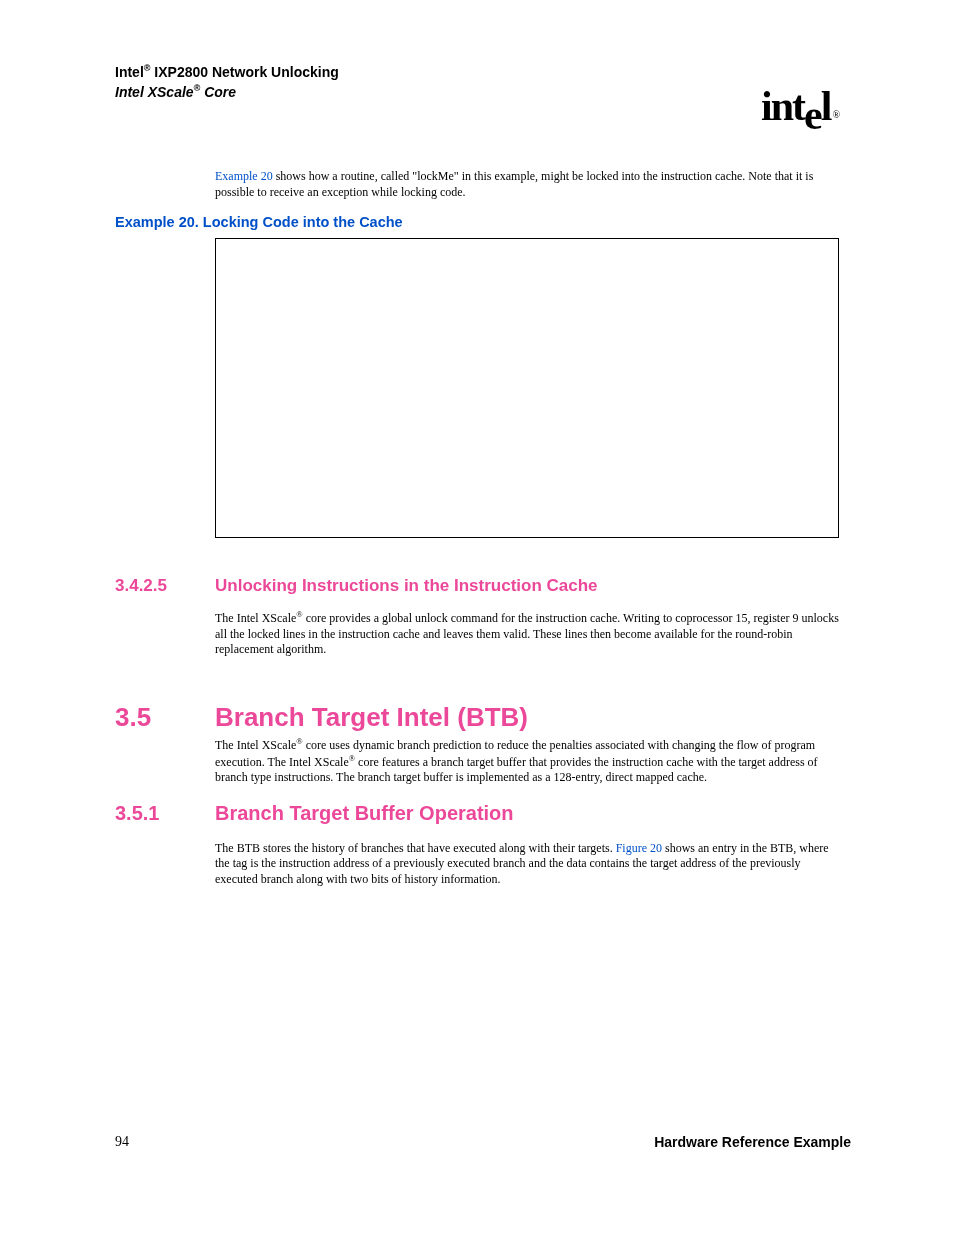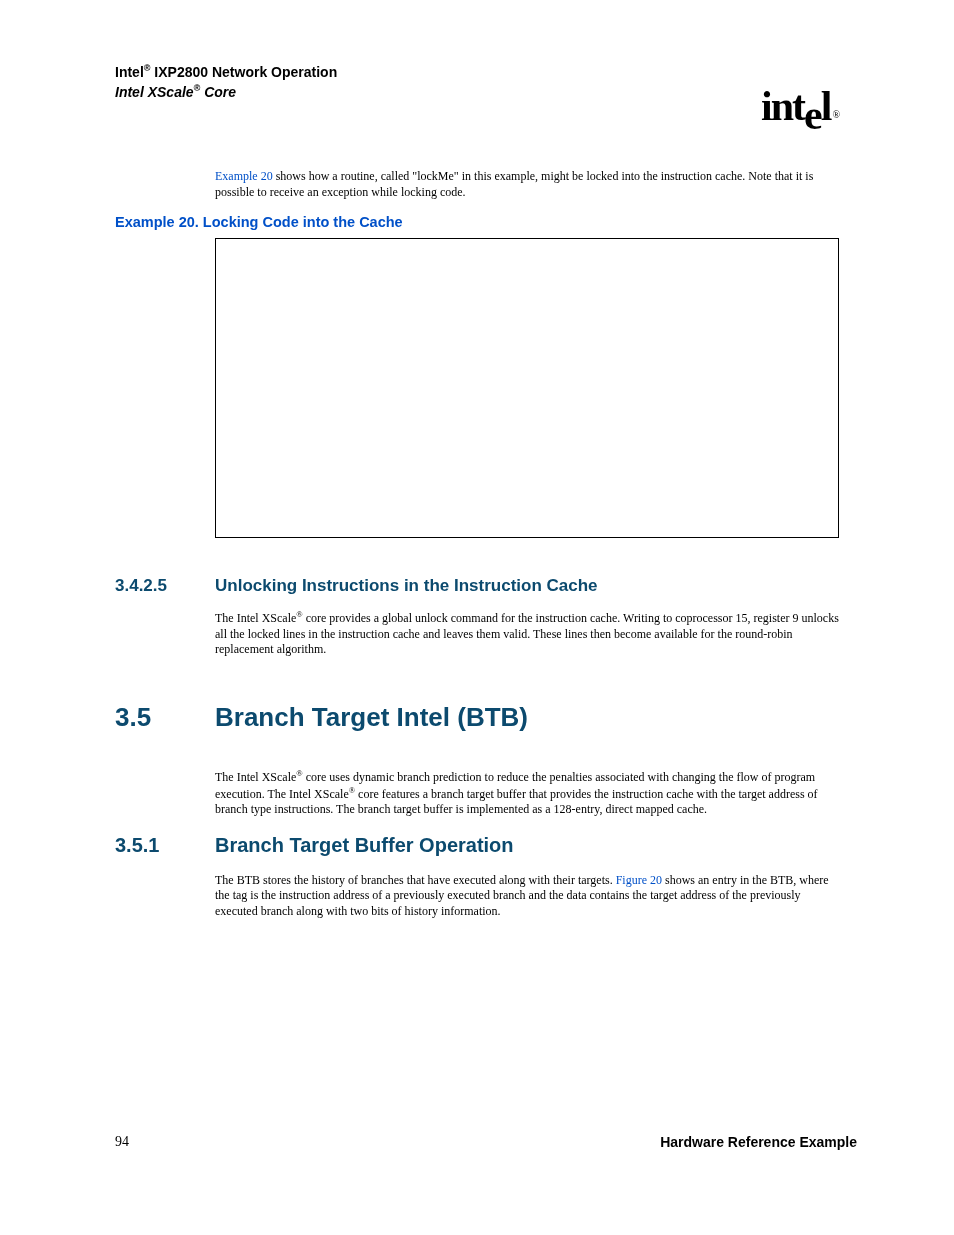--- a/index.html
+++ b/index.html
@@ -59,48 +59,48 @@
   }
   .example-box {
     margin-left: 100px;
     border: 1px solid #000;
     height: 300px;
   }
   .heading-row {
     display: flex;
     font-family: Arial, Helvetica, sans-serif;
     font-weight: bold;
-    color: #0c4a6e;
+    color: #ec4899;
   }
   .h3 { font-size: 17px; margin-top: 38px; margin-bottom: 14px; }
-  .h1 { font-size: 26px; margin-top: 44px; margin-bottom: 36px; }
+  .h1 { font-size: 26px; margin-top: 44px; margin-bottom: 4px; }
   .h2 { font-size: 20px; margin-top: 16px; margin-bottom: 16px; align-items: flex-end; }
   .heading-num { width: 100px; flex-shrink: 0; }
   .para { margin-bottom: 12px; }
   sup.sym { font-size: 0.7em; }
   .footer {
     position: absolute;
     bottom: 85px;
     left: 115px;
-    right: 97px;
+    right: 103px;
     display: flex;
     justify-content: space-between;
     font-size: 14px;
   }
   .footer-right {
     font-family: Arial, Helvetica, sans-serif;
     font-weight: bold;
   }
 </style>
 </head>
 <body>
 
 <div class="header">
   <div class="header-line1">
-    <span>Intel</span><sup class="reg">®</sup><span> IXP2800 Network Operation</span>
+    <span>Intel</span><sup class="reg">®</sup><span> IXP2800 Network Unlocking</span>
   </div>
   <div class="header-line2">
     <span>Intel XScale</span><sup class="reg">®</sup><span> Core</span>
   </div>
 </div>
 
 <div class="logo">
   <span>int</span><span class="drop">e</span><span>l</span><span class="sub">®</span>
 </div>
 

